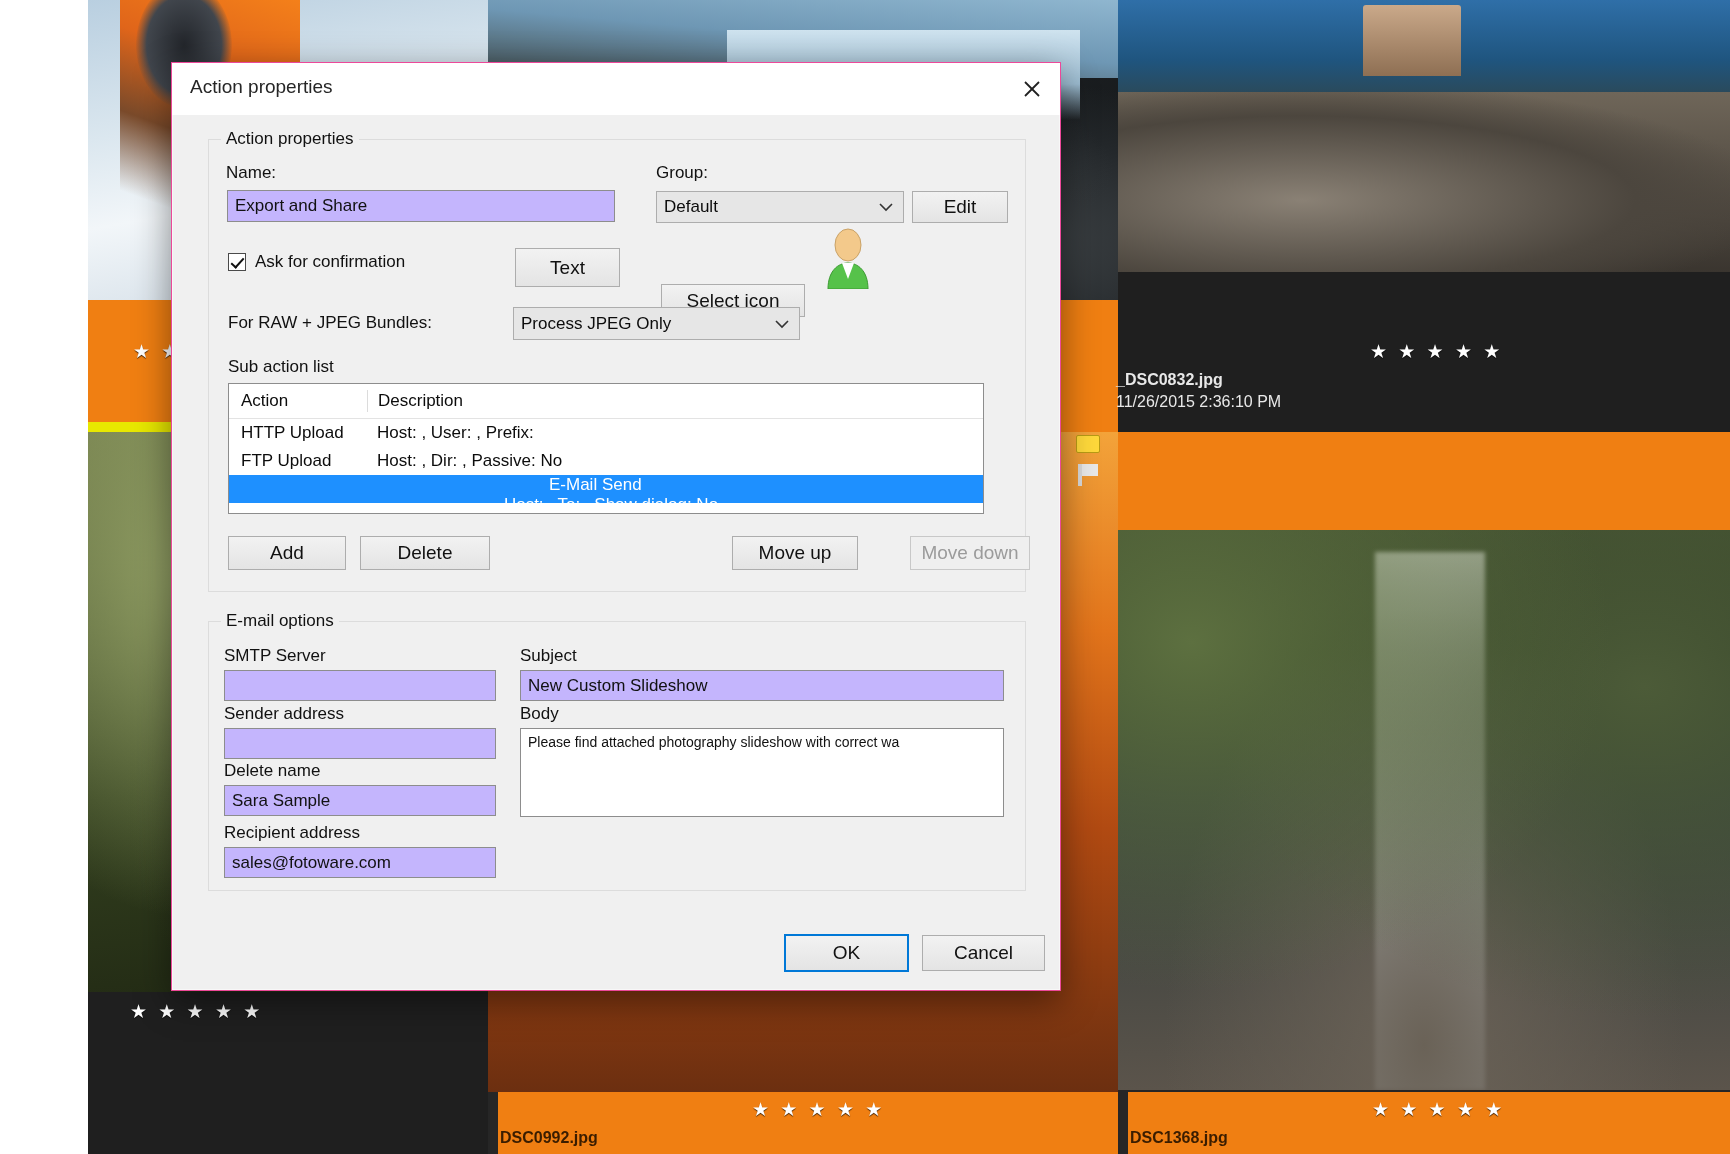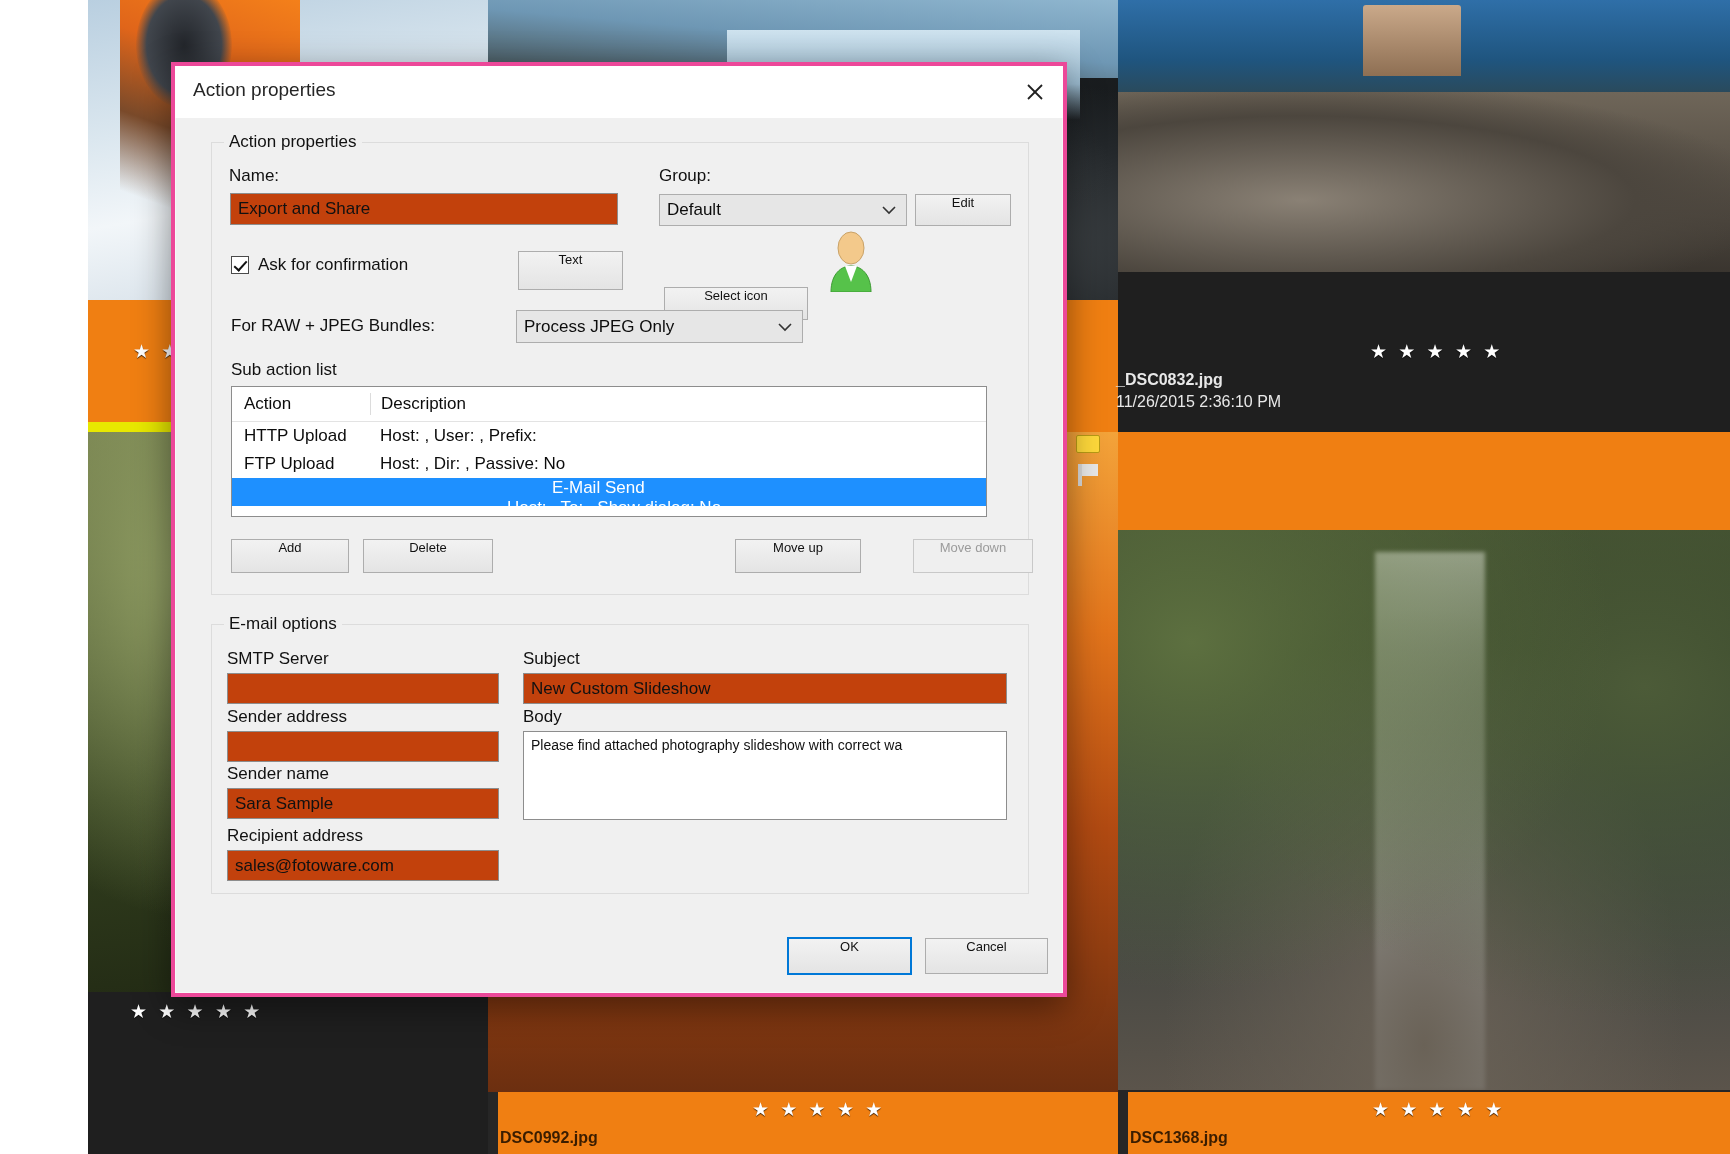--- a/index.html
+++ b/index.html
@@ -70,48 +70,48 @@
   .cap-orange{color:#3a1d00;font-weight:bold;}
   .stars{position:absolute;letter-spacing:3px;font-size:19px;color:#ffffff;
      text-shadow:0 1px 1px rgba(0,0,0,.75);}
   .stars-dark{color:#fff;}
   .mini-icon{position:absolute;width:22px;height:16px;border-radius:2px;}
   .mini-yellow{background:#ffd93b;border:1px solid #b99b15;}
 
   
   #dialog{
     position:absolute;left:171px;top:62px;width:888px;height:927px;
-    background:#f0f0f0;border:4px solid #ec4899;
+    background:#f0f0f0;border:1px solid #ec4899;
     box-shadow:0 0 0 1px rgba(255,255,255,.5) inset, 0 10px 34px rgba(0,0,0,.45);
     font-size:17px;color:#0c0c0c;
   }
   #titlebar{height:52px;background:#ffffff;position:relative;}
   #dlg-title{position:absolute;left:18px;top:13px;font-size:19px;color:#262626;}
   #close-btn{position:absolute;right:0;top:0;width:56px;height:52px;
      display:flex;align-items:center;justify-content:center;cursor:pointer;}
   #close-btn svg{display:block;}
 
   .group{position:absolute;border:1px solid #dcdcdc;background:transparent;}
   .group-label{position:absolute;top:-11px;left:12px;background:#f0f0f0;padding:0 5px;
      font-size:17px;color:#111;}
 
   .lbl{position:absolute;font-size:17px;color:#111;white-space:nowrap;}
 
-  .tbox{position:absolute;background:#c2410c;border:1px solid #8d8d8d;
+  .tbox{position:absolute;background:#c4b5fd;border:1px solid #8d8d8d;
      font-size:17px;color:#111;box-sizing:border-box;
      display:flex;align-items:center;padding:0 7px;}
   .tbox.empty{color:#111;}
 
   .combo{position:absolute;background:#e6e6e6;border:1px solid #adadad;
      box-sizing:border-box;display:flex;align-items:center;padding:0 7px;font-size:17px;}
   .combo .chev{position:absolute;right:10px;top:50%;transform:translateY(-50%);}
 
   .btn{position:absolute;background:linear-gradient(180deg,#f2f2f2 0%,#e4e4e4 100%);
-     border:1px solid #adadad;box-sizing:border-box;font-size:13px;color:#111;
-     display:flex;justify-content:center;cursor:pointer;}
+     border:1px solid #adadad;box-sizing:border-box;font-size:19px;color:#111;
+     display:flex;align-items:center;justify-content:center;cursor:pointer;}
   .btn.disabled{color:#9b9b9b;background:#efefef;border-color:#c8c8c8;cursor:default;}
   .btn.default{border:1px solid #0078d7;box-shadow:0 0 0 1px #0078d7;}
 
   .checkrow{position:absolute;display:flex;align-items:center;}
   .checkbox{width:18px;height:18px;border:1px solid #4a4a4a;background:#fff;
      position:relative;box-sizing:border-box;margin-right:9px;cursor:pointer;}
   .checkbox:after{content:"";position:absolute;left:5px;top:1px;width:5px;height:11px;
      border:solid #111;border-width:0 2px 2px 0;transform:rotate(42deg);}
 
   
@@ -288,21 +288,21 @@
   <span class="lbl" style="left:52px;top:583px;">SMTP Server</span>
   <div class="tbox empty" style="left:52px;top:607px;width:272px;height:31px;">
     <span></span>
   </div>
 
   <span class="lbl" style="left:52px;top:641px;">Sender address</span>
   <div class="tbox empty" style="left:52px;top:665px;width:272px;height:31px;">
     <span></span>
   </div>
 
-  <span class="lbl" style="left:52px;top:698px;">Sender name</span>
+  <span class="lbl" style="left:52px;top:698px;">Delete name</span>
   <div class="tbox" style="left:52px;top:722px;width:272px;height:31px;">
     <span>Sara Sample</span>
   </div>
 
   <span class="lbl" style="left:52px;top:760px;">Recipient address</span>
   <div class="tbox" style="left:52px;top:784px;width:272px;height:31px;">
     <span>sales@fotoware.com</span>
   </div>
 
   <span class="lbl" style="left:348px;top:583px;">Subject</span>

